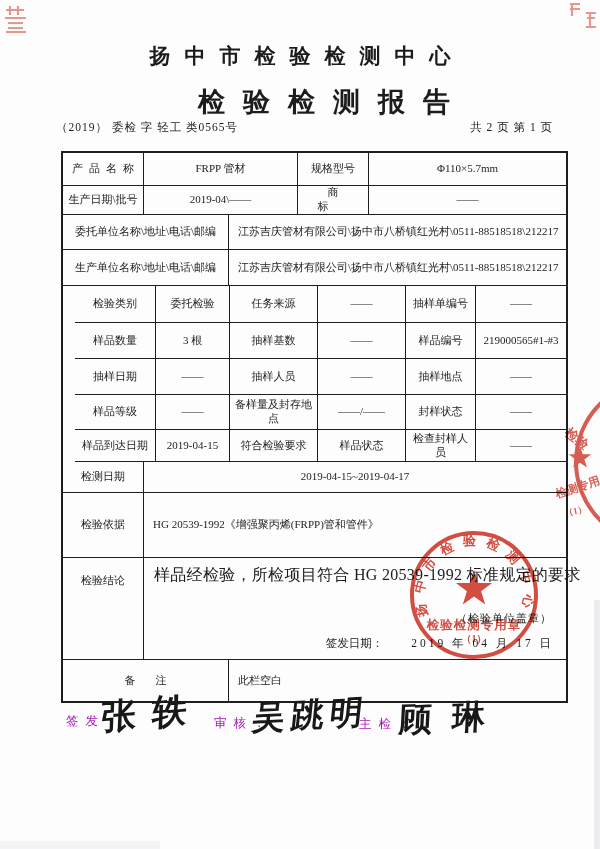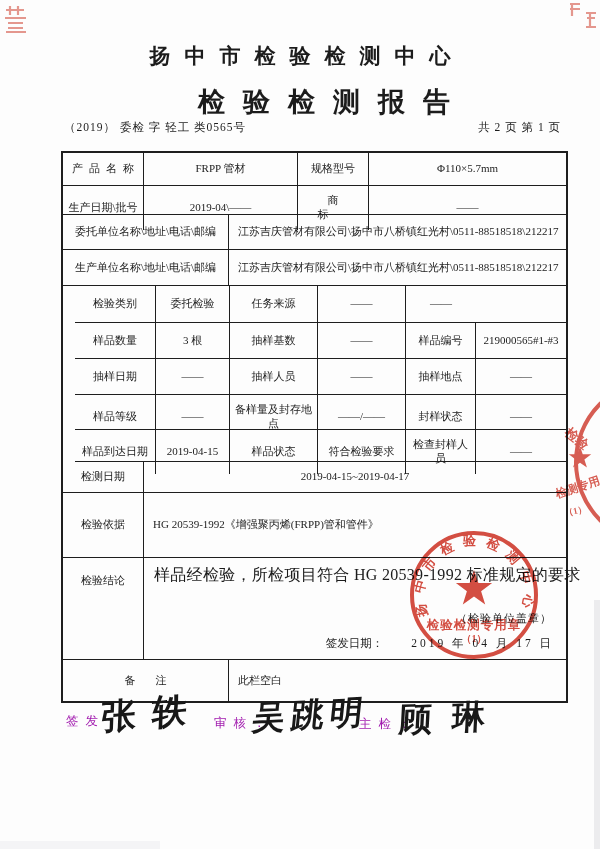--- a/index.html
+++ b/index.html
@@ -3,28 +3,28 @@
 <meta charset="utf-8">
 <style>
   html,body{margin:0;padding:0;background:#888;}
   .page{position:relative;width:600px;height:849px;margin:0 auto;background:#fdfdfd;
         font-family:"Liberation Serif","DejaVu Serif",serif;color:#1c1c1c;overflow:hidden;}
   
   .title1{position:absolute;top:42px;left:0;width:100%;text-align:center;
           font-size:21px;font-weight:700;letter-spacing:14px;text-indent:14px;}
   .title2{position:absolute;top:84px;left:0;width:100%;text-align:center;
           font-size:27px;font-weight:700;letter-spacing:18px;text-indent:18px;padding-left:24px;}
-  .meta{position:absolute;top:120px;left:64px;width:497px;display:flex;
+  .meta{position:absolute;top:120px;left:56px;width:497px;display:flex;
         justify-content:space-between;font-size:11.5px;letter-spacing:1px;}
   
   .tbl{position:absolute;left:61px;top:151px;width:503px;border:2.5px solid #1e1e1e;box-sizing:content-box;}
   .row{display:grid;border-bottom:1.5px solid #1e1e1e;}
   .row:last-child{border-bottom:none;}
   .c{border-right:1.5px solid #1e1e1e;display:flex;align-items:center;justify-content:center;
-     font-size:11px;line-height:1.25;text-align:center;padding:8px 2px;box-sizing:border-box;min-width:0;}
+     font-size:11px;line-height:1.25;text-align:center;padding:0 2px;box-sizing:border-box;min-width:0;}
   .c:last-child{border-right:none;}
   .g4{grid-template-columns:81px 154px 71px 1fr;}
   .g2a{grid-template-columns:166px 1fr;}
   .g6{grid-template-columns:81px 74px 88px 88px 70px 1fr;margin-left:12px;}
   .g2b{grid-template-columns:81px 1fr;}
   .left{justify-content:flex-start;text-align:left;padding-left:9px;}
   .small{font-size:11px;}
   .sp6{letter-spacing:6px;text-indent:6px;}
   .sp22{letter-spacing:20px;text-indent:20px;}
   .v12{position:relative;}
@@ -96,20 +96,21 @@
     <div class="row g2a" style="height:35px">
       <div class="c small">生产单位名称\地址\电话\邮编</div>
       <div class="c small left">江苏吉庆管材有限公司\扬中市八桥镇红光村\0511-88518518\212217</div>
     </div>
 
     <div class="row g6" style="height:36px">
       <div class="c">检验类别</div>
       <div class="c">委托检验</div>
       <div class="c">任务来源</div>
       <div class="c">——</div>
+      <div class="c small">抽样单编号</div>
       <div class="c">——</div>
     </div>
 
     <div class="row g6" style="height:35px">
       <div class="c">样品数量</div>
       <div class="c">3 根</div>
       <div class="c">抽样基数</div>
       <div class="c">——</div>
       <div class="c">样品编号</div>
       <div class="c small">219000565#1-#3</div>
@@ -129,22 +130,22 @@
       <div class="c">——</div>
       <div class="c small">备样量及封存地点</div>
       <div class="c">——/——</div>
       <div class="c">封样状态</div>
       <div class="c">——</div>
     </div>
 
     <div class="row g6" style="height:31px">
       <div class="c small">样品到达日期</div>
       <div class="c">2019-04-15</div>
+      <div class="c">符合检验要求</div>
       <div class="c">样品状态</div>
-      <div class="c">符合检验要求</div>
       <div class="c small">检查封样人员</div>
       <div class="c">——</div>
     </div>
 
     <div class="row g2b" style="height:30px">
       <div class="c">检测日期</div>
       <div class="c">2019-04-15~2019-04-17</div>
     </div>
 
     <div class="row g2b" style="height:64px">

